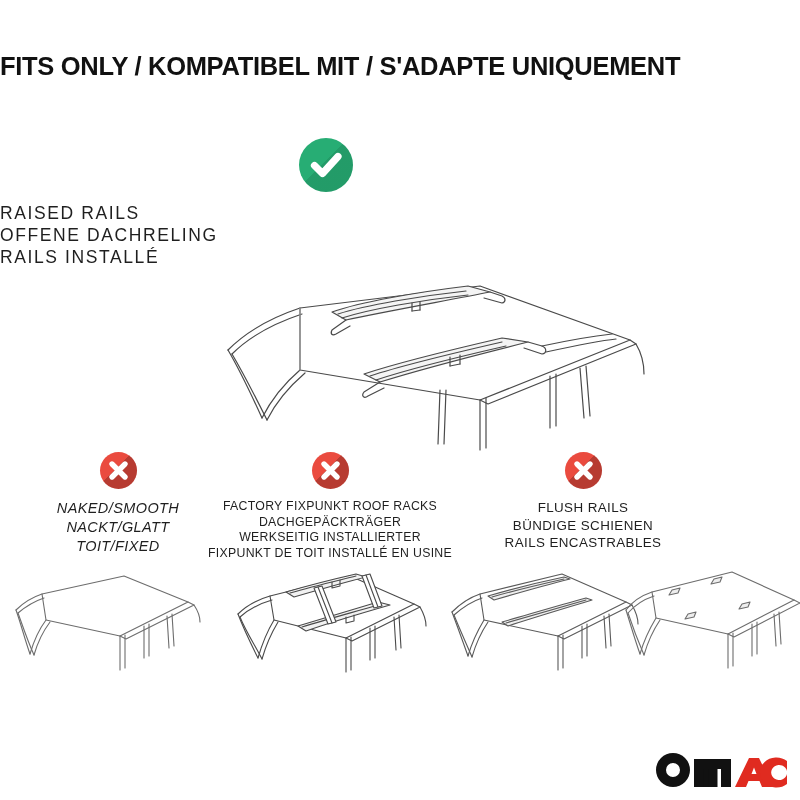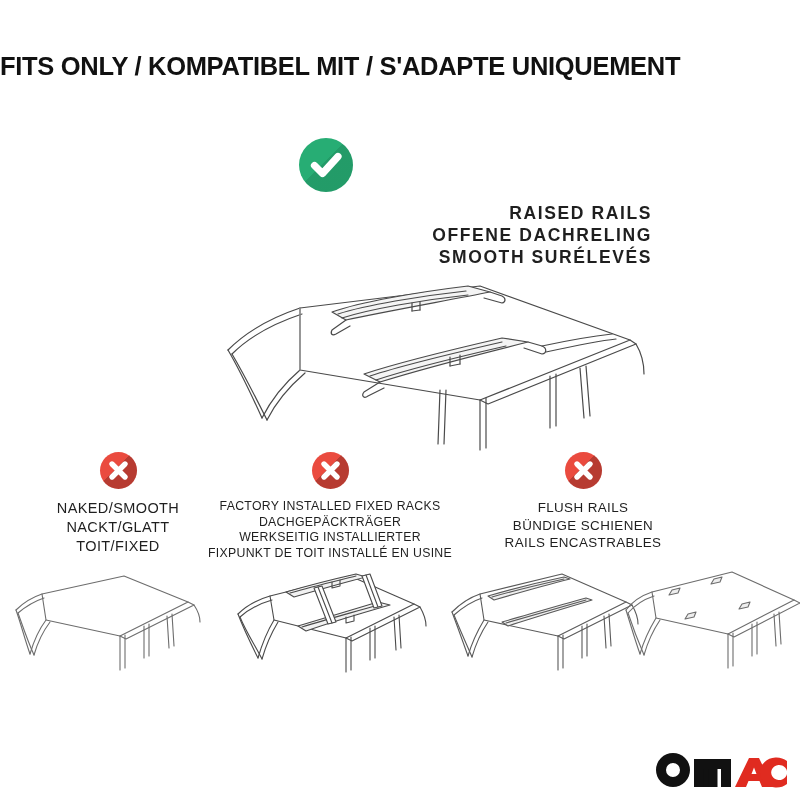--- a/index.html
+++ b/index.html
@@ -45,27 +45,27 @@
   .badge svg{position:absolute;left:0;top:0;width:100%;height:100%;}
 
   
   .ok-wrap{
     position:absolute;left:0;right:0;top:138px;
     display:flex;justify-content:center;
   }
   .ok-wrap .badge{width:54px;height:54px;}
 
   .ok-labels{
-    position:absolute;left:0;right:0;top:202px;
-    text-align:right;
+    position:absolute;left:0;right:8px;top:202px;
+    text-align:left;
     color:#1f1f1f;
     font-size:17.5px;
     line-height:22px;
     letter-spacing:1.6px;
-    font-weight:700;
+    font-weight:400;
   }
   .ok-labels div{white-space:nowrap;}
 
   
   .hero-art{
     position:absolute;left:150px;top:278px;width:510px;height:180px;
   }
 
   
   .cols{
@@ -78,21 +78,21 @@
     margin-top:10px;
     text-align:center;
     color:#1f1f1f;
     line-height:15.5px;
     letter-spacing:0.5px;
     font-weight:400;
   }
   .col-labels div{white-space:nowrap;}
 
   .col1{left:18px;width:200px;}
-  .col1 .col-labels{font-size:14.5px;line-height:19px;letter-spacing:0.4px;}
+  .col1 .col-labels{font-size:14.5px;line-height:19px;letter-spacing:0.4px;font-style:italic;}
   .col2{left:205px;width:250px;}
   .col2 .col-labels{font-size:12.3px;line-height:15.5px;letter-spacing:0.3px;}
   .col3{left:480px;width:206px;}
   .col3 .col-labels{font-size:13.4px;line-height:17.5px;letter-spacing:0.4px;}
   .col4{left:645px;width:130px;}
   .col4 .col-labels{font-size:13.4px;line-height:17.5px;letter-spacing:0.4px;}
 
   .col-art{position:absolute;}
   .art1{left:2px;top:106px;width:205px;height:125px;}
   .art2{left:222px;top:92px;width:215px;height:140px;}
@@ -116,21 +116,21 @@
       <div class="shadow"></div>
       <svg viewBox="0 0 54 54" aria-hidden="true">
         <path d="M15.5 27.5 L23.5 35.5 L39 18.5" stroke="#ffffff" stroke-width="7.2" fill="none" stroke-linecap="round" stroke-linejoin="round"></path>
       </svg>
     </div>
   </div>
 
   <div class="ok-labels">
     <div>RAISED RAILS</div>
     <div>OFFENE DACHRELING</div>
-    <div>SMOOTH SURÉLEVÉS</div>
+    <div>RAILS INSTALLÉ</div>
   </div>
 
   <div class="hero-art">
     <svg viewBox="0 0 510 180" width="510" height="180" aria-hidden="true">
       <g fill="none" stroke="#4a4a4a" stroke-width="1.2" stroke-linejoin="round" stroke-linecap="round">
 
         <path d="M150 30 L330 8 L480 62 L330 122 L150 92 Z" fill="#ffffff"></path>
 
         <path d="M150 30 C120 40 95 55 78 72"></path>
         <path d="M152 36 C122 46 98 60 82 76"></path>
@@ -199,21 +199,21 @@
     <div class="col col2">
       <div class="col-icon">
         <div class="badge no">
           <div class="shadow"></div>
           <svg viewBox="0 0 37 37" aria-hidden="true">
             <path d="M12 12 L25 25 M25 12 L12 25" stroke="#ffffff" stroke-width="5.4" stroke-linecap="round" fill="none"></path>
           </svg>
         </div>
       </div>
       <div class="col-labels">
-        <div>FACTORY INSTALLED FIXED RACKS</div>
+        <div>FACTORY FIXPUNKT ROOF RACKS</div>
         <div>DACHGEPÄCKTRÄGER</div>
         <div>WERKSEITIG INSTALLIERTER</div>
         <div>FIXPUNKT DE TOIT INSTALLÉ EN USINE</div>
       </div>
     </div>
 
     <div class="col col3">
       <div class="col-icon">
         <div class="badge no">
           <div class="shadow"></div>

